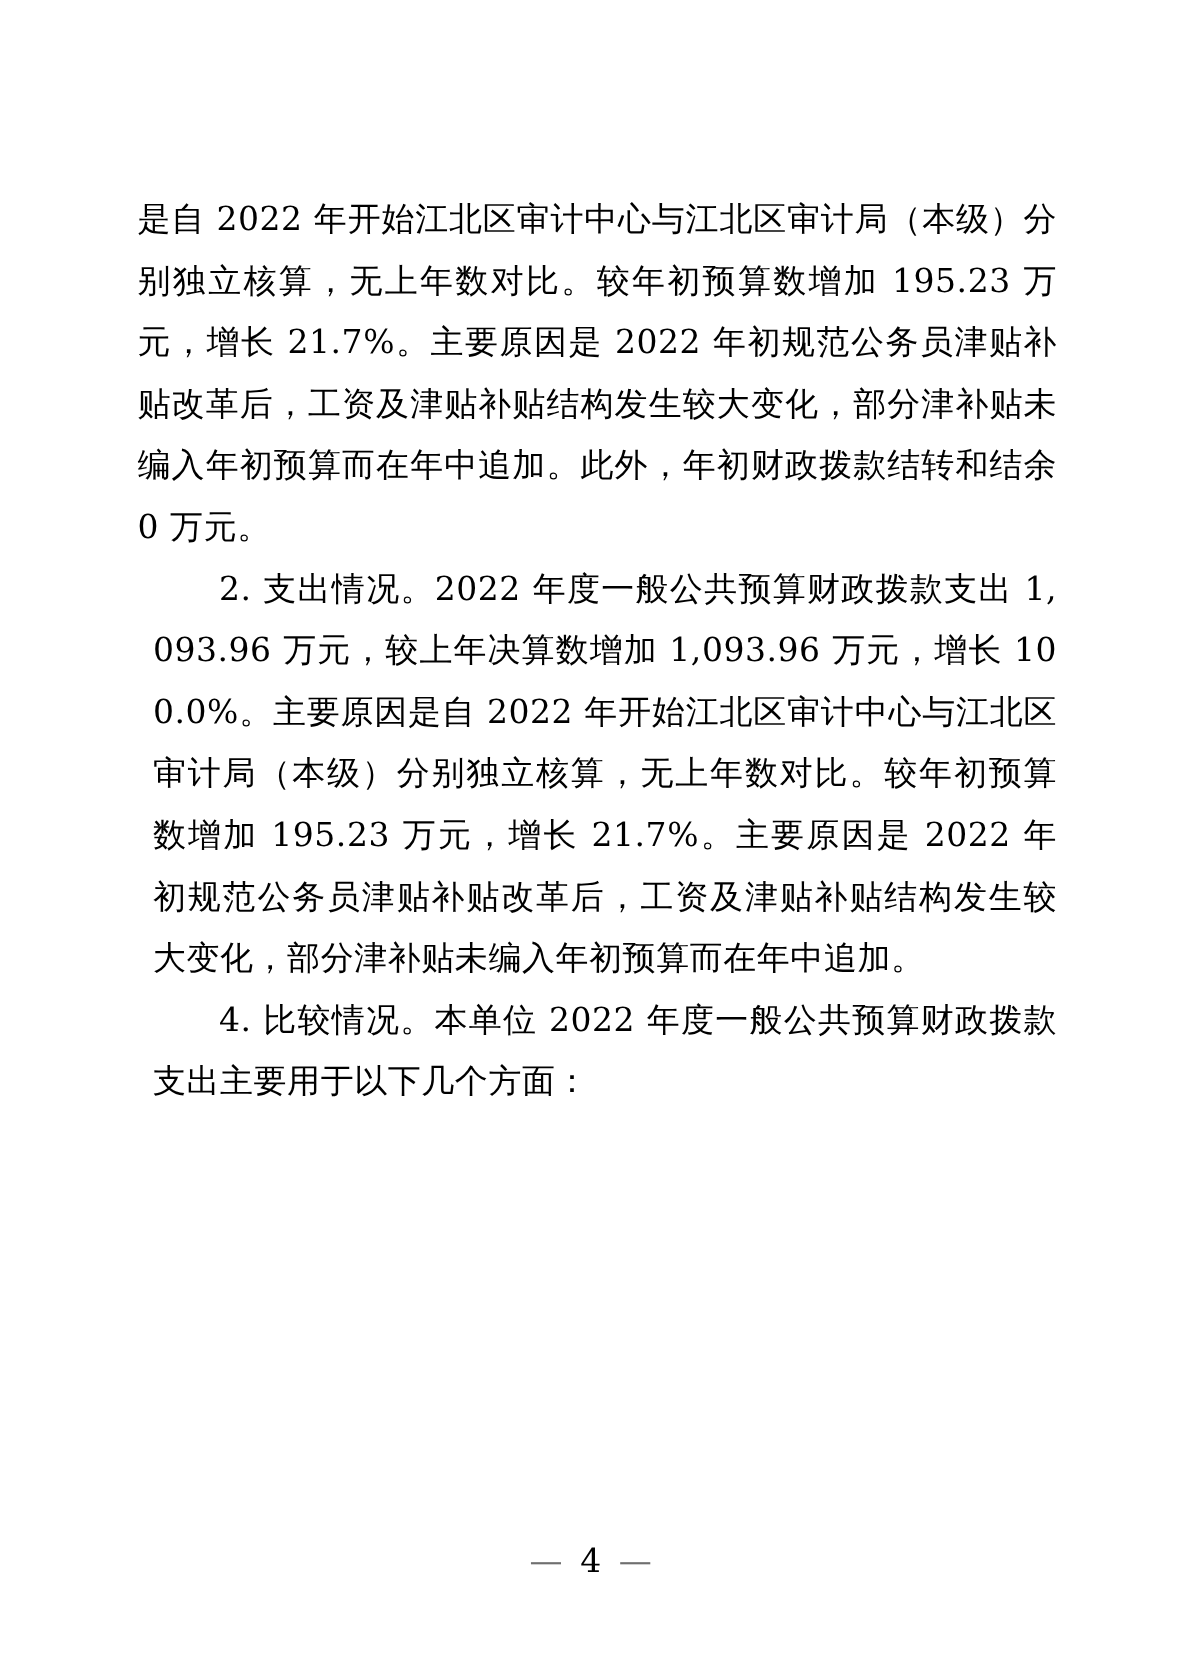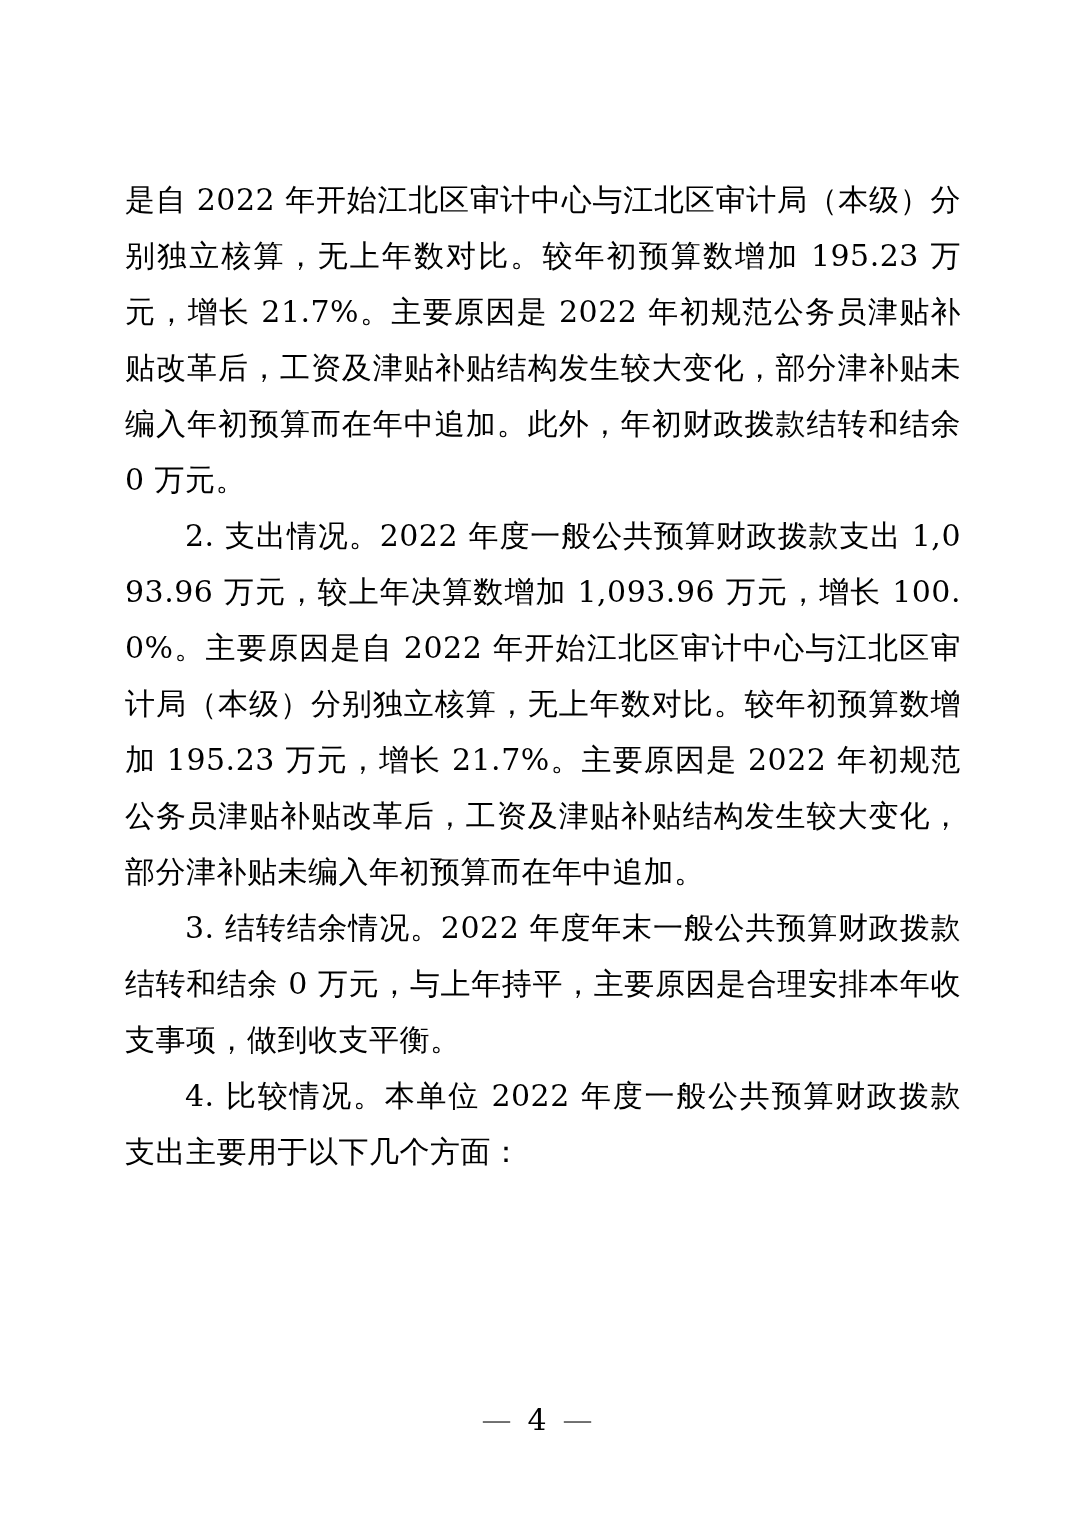--- a/index.html
+++ b/index.html
@@ -26,20 +26,21 @@
     margin: 0;
     font-size: 30px;
     line-height: 56px;
     text-align: justify;
     text-justify: inter-ideograph;
     letter-spacing: 0.5px;
     word-break: break-all;
   }
   .doc-body p.para.indent {
     text-indent: 2em;
+    margin-left: 14px;
   }
   .page-footer {
     position: absolute;
     left: 0;
     top: 1398px;
     width: 100%;
     text-align: center;
     font-size: 30px;
     line-height: 44px;
     white-space: nowrap;
@@ -56,21 +57,20 @@
 </style>
 </head>
 <body>
 
 <div class="page">
 
   <div class="doc-body">
 
   <p class="para">是自 2022 年开始江北区审计中心与江北区审计局（本级）分别独立核算，无上年数对比。较年初预算数增加 195.23 万元，增长 21.7%。主要原因是 2022 年初规范公务员津贴补贴改革后，工资及津贴补贴结构发生较大变化，部分津补贴未编入年初预算而在年中追加。此外，年初财政拨款结转和结余 0 万元。</p>
       <p class="para indent">2. 支出情况。2022 年度一般公共预算财政拨款支出 1,093.96 万元，较上年决算数增加 1,093.96 万元，增长 100.0%。主要原因是自 2022 年开始江北区审计中心与江北区审计局（本级）分别独立核算，无上年数对比。较年初预算数增加 195.23 万元，增长 21.7%。主要原因是 2022 年初规范公务员津贴补贴改革后，工资及津贴补贴结构发生较大变化，部分津补贴未编入年初预算而在年中追加。</p>
-      <p class="para indent">3. 结转结余情况。2022 年度年末一般公共预算财政拨款结转和结余 0 万元，与上年持平，主要原因是合理安排本年收支事项，做到收支平衡。</p>
       <p class="para indent">4. 比较情况。本单位 2022 年度一般公共预算财政拨款支出主要用于以下几个方面：</p>
     </div>
 
   <div class="page-footer">
     <span class="dash">—</span><span class="num">4</span><span class="dash">—</span>
   </div>
 
 </div>
 
 </body></html>

